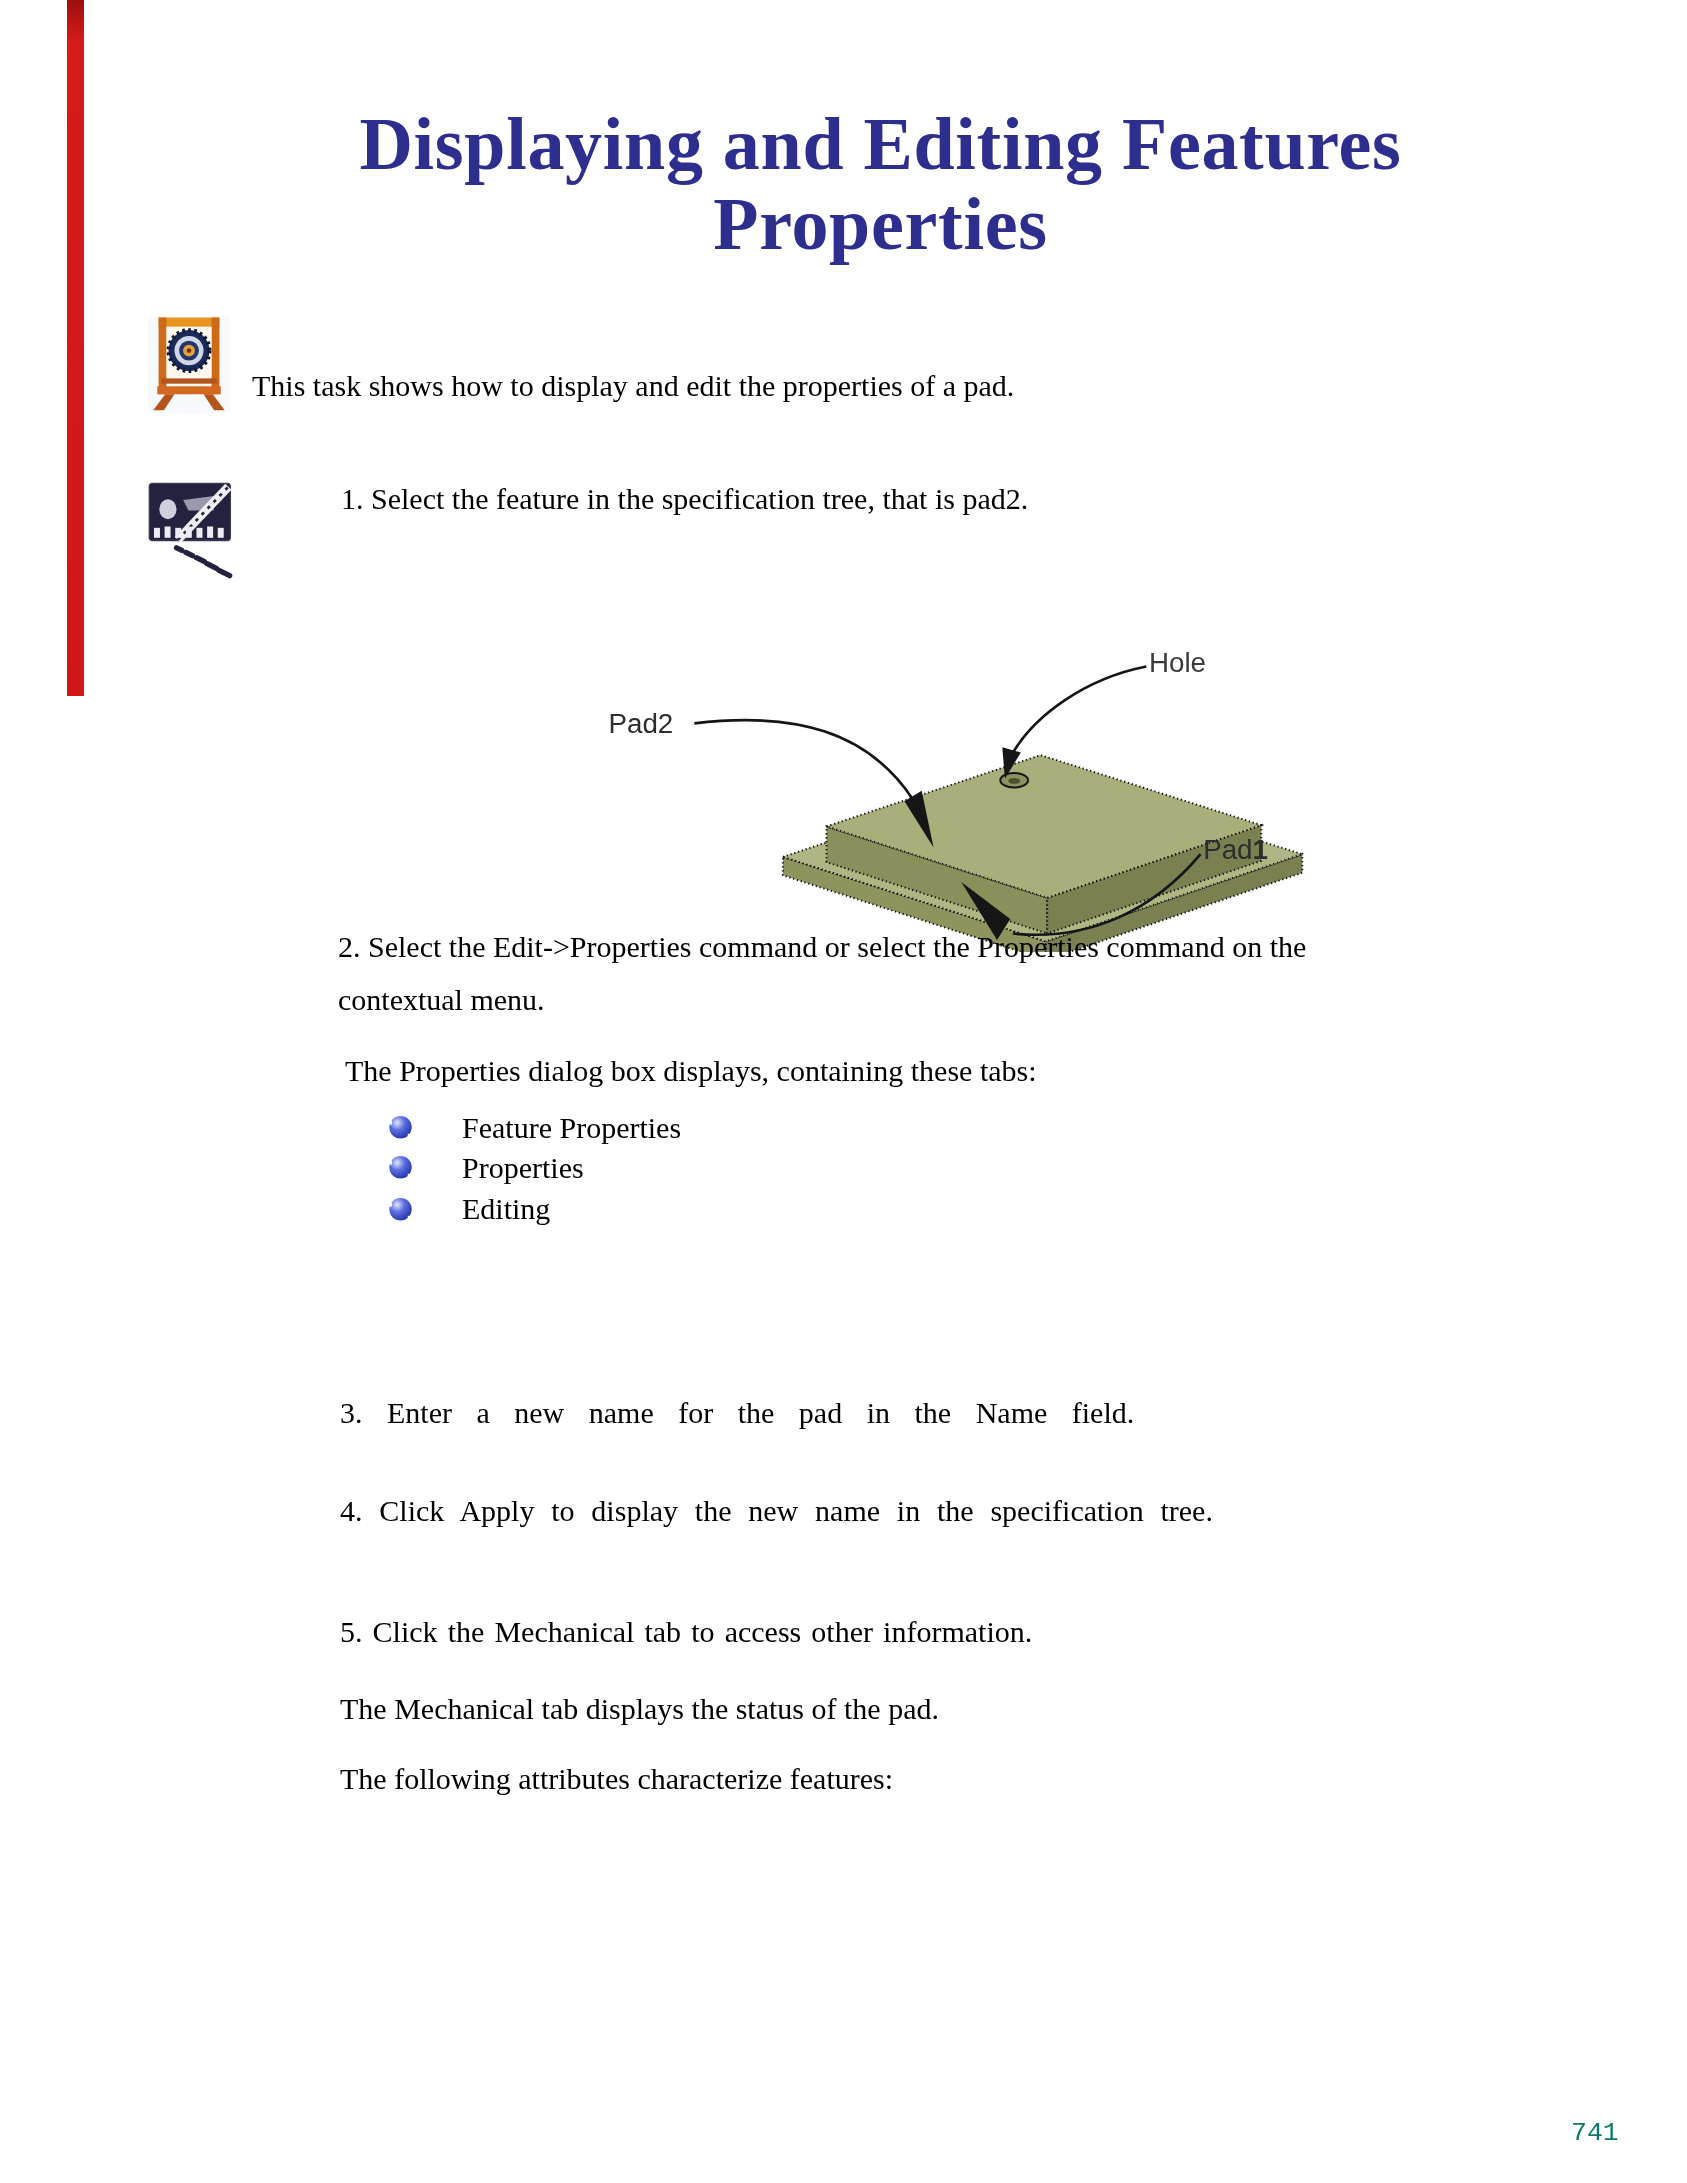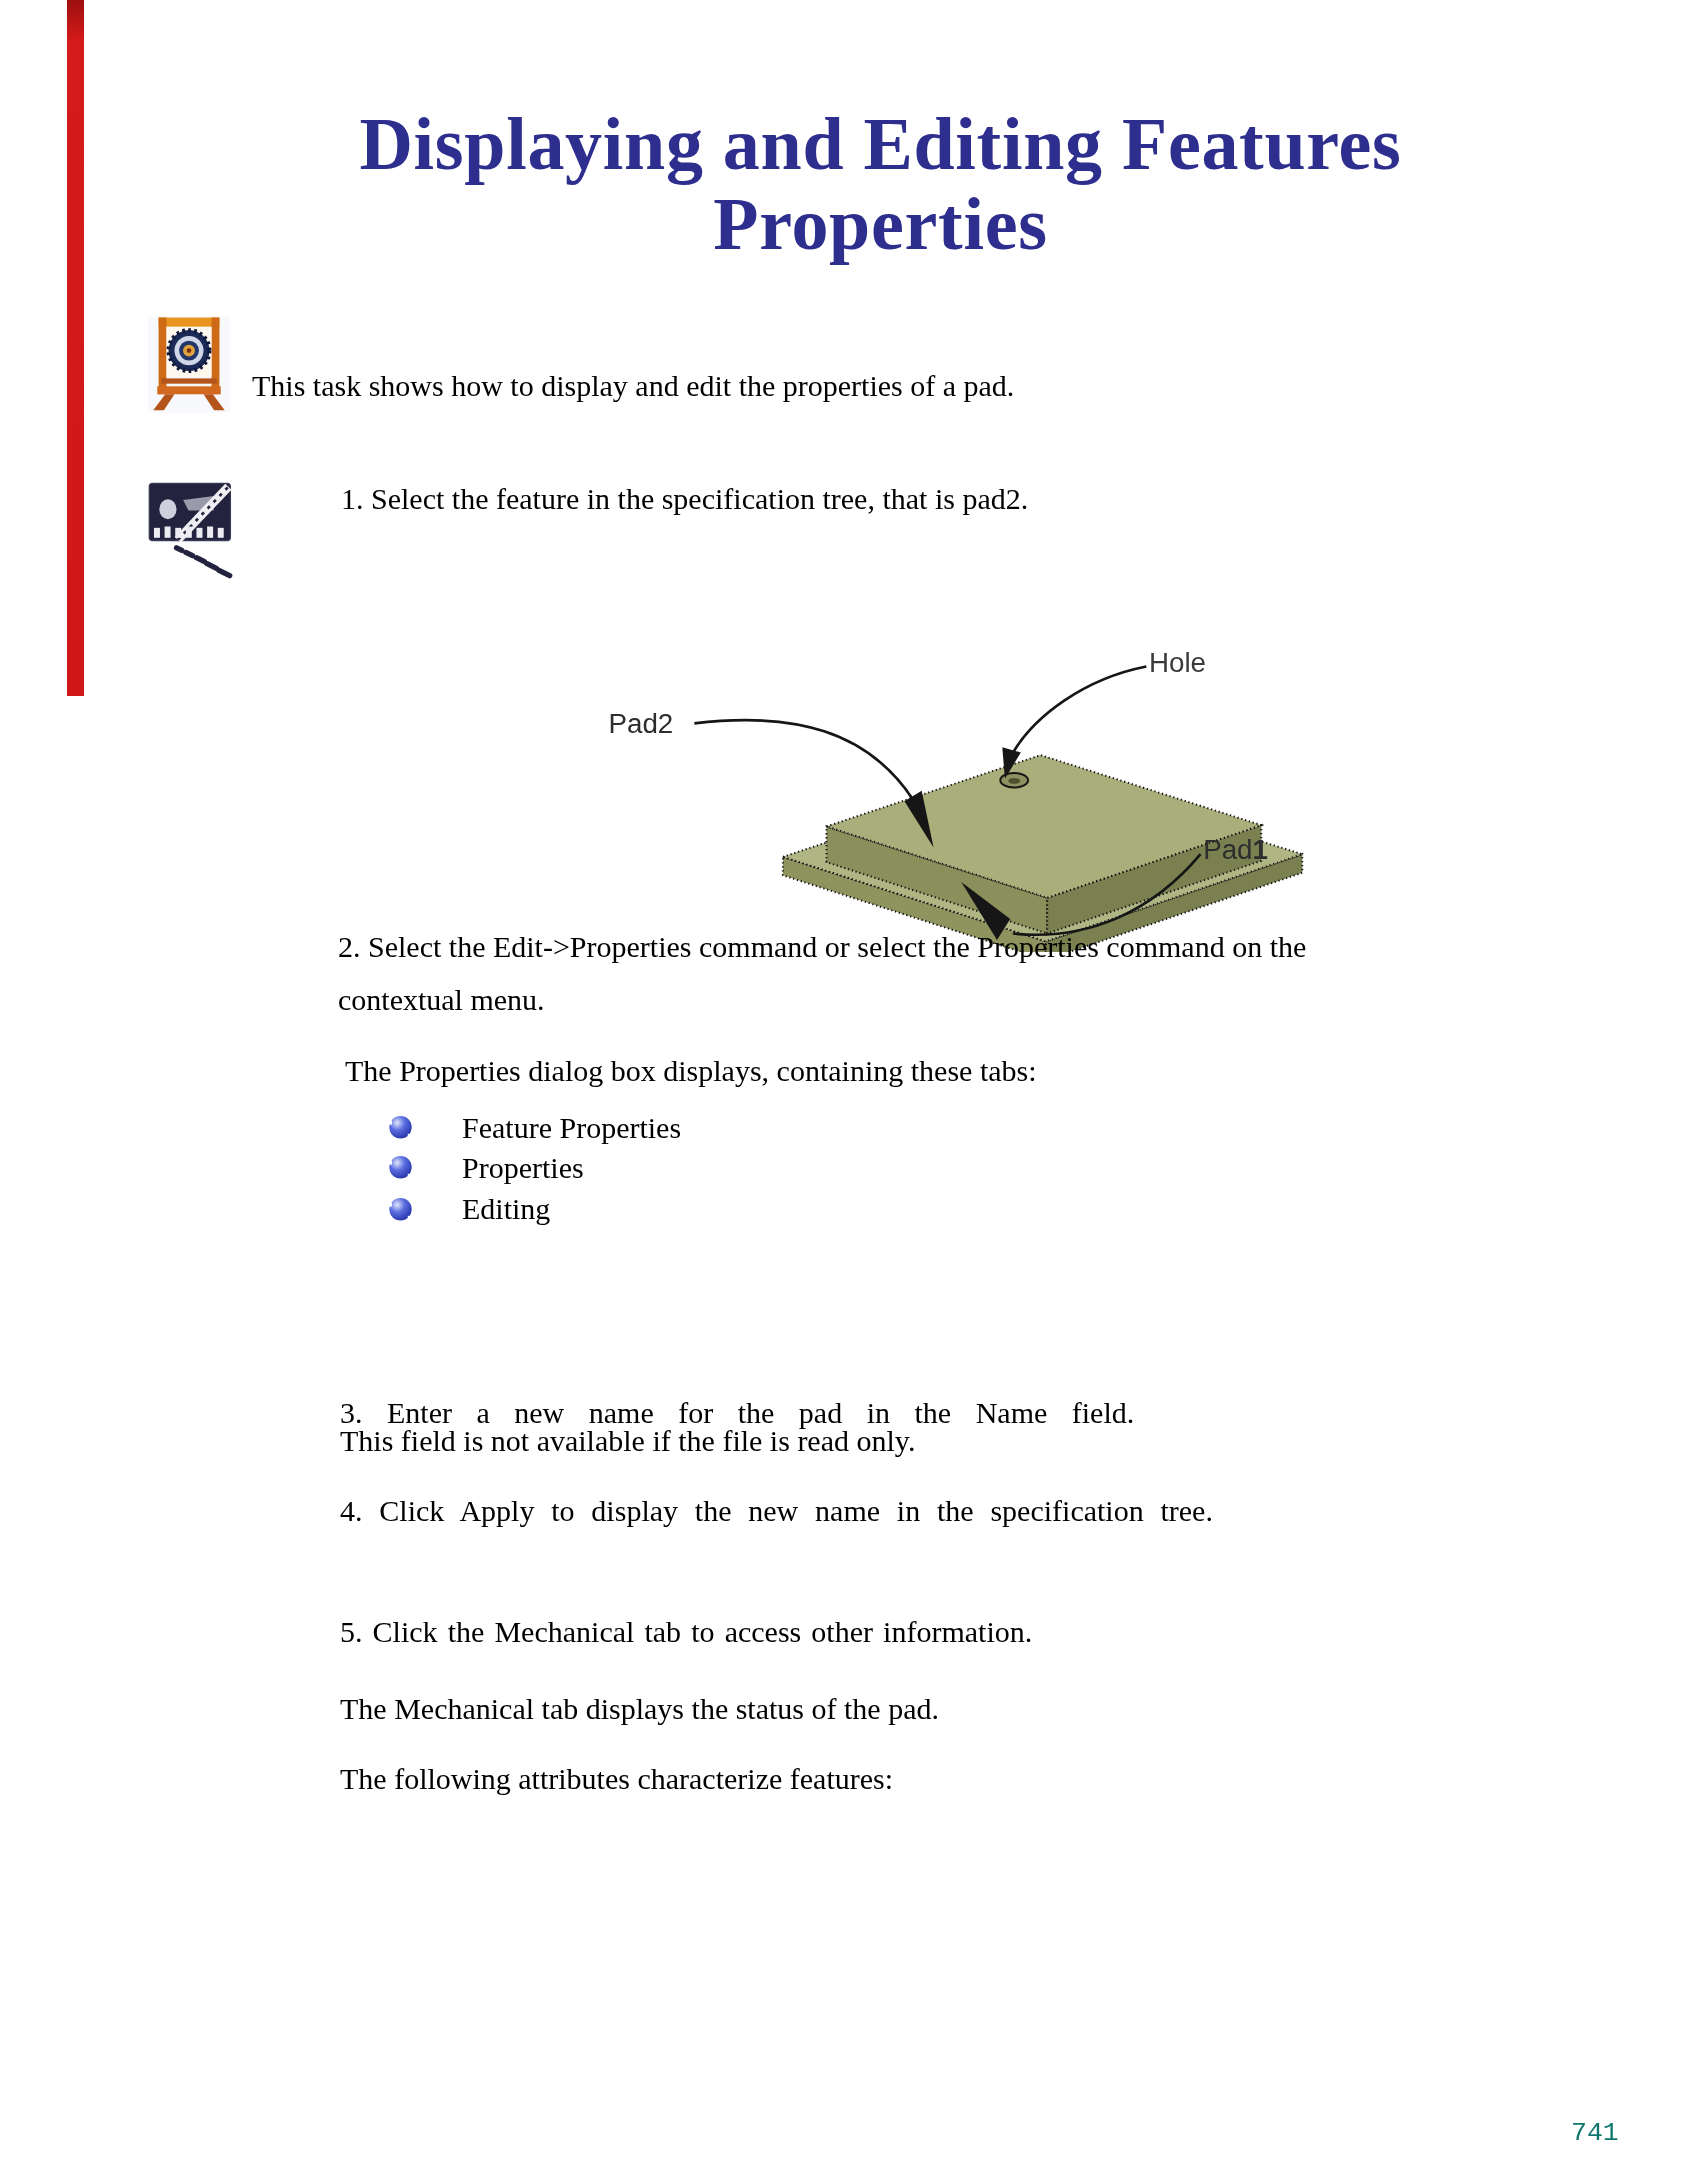--- a/index.html
+++ b/index.html
@@ -148,21 +148,20 @@
       <use href="#bulletBall"></use>
     </svg>
   <div id="bullet-label-2" class="abs bullet-label">Properties</div>
 
   <svg id="bullet-icon-3" class="abs bullet-icon" viewBox="0 0 38 40">
       <use href="#bulletBall"></use>
     </svg>
   <div id="bullet-label-3" class="abs bullet-label">Editing</div>
 
   <div id="step3" class="abs body-text">3. Enter a new name for the pad in the Name field.</div>
-  <div id="note-readonly" class="abs body-text">This field is not available if the file is read only.</div>
   <div id="step4" class="abs body-text">4. Click Apply to display the new name in the specification tree.</div>
   <div id="step5" class="abs body-text">5. Click the Mechanical tab to access other information.</div>
   <div id="mech-note" class="abs body-text">The Mechanical tab displays the status of the pad.</div>
   <div id="attr-note" class="abs body-text">The following attributes characterize features:</div>
 
   <div id="page-number" class="abs">741</div>
 
 </div>
 
 

